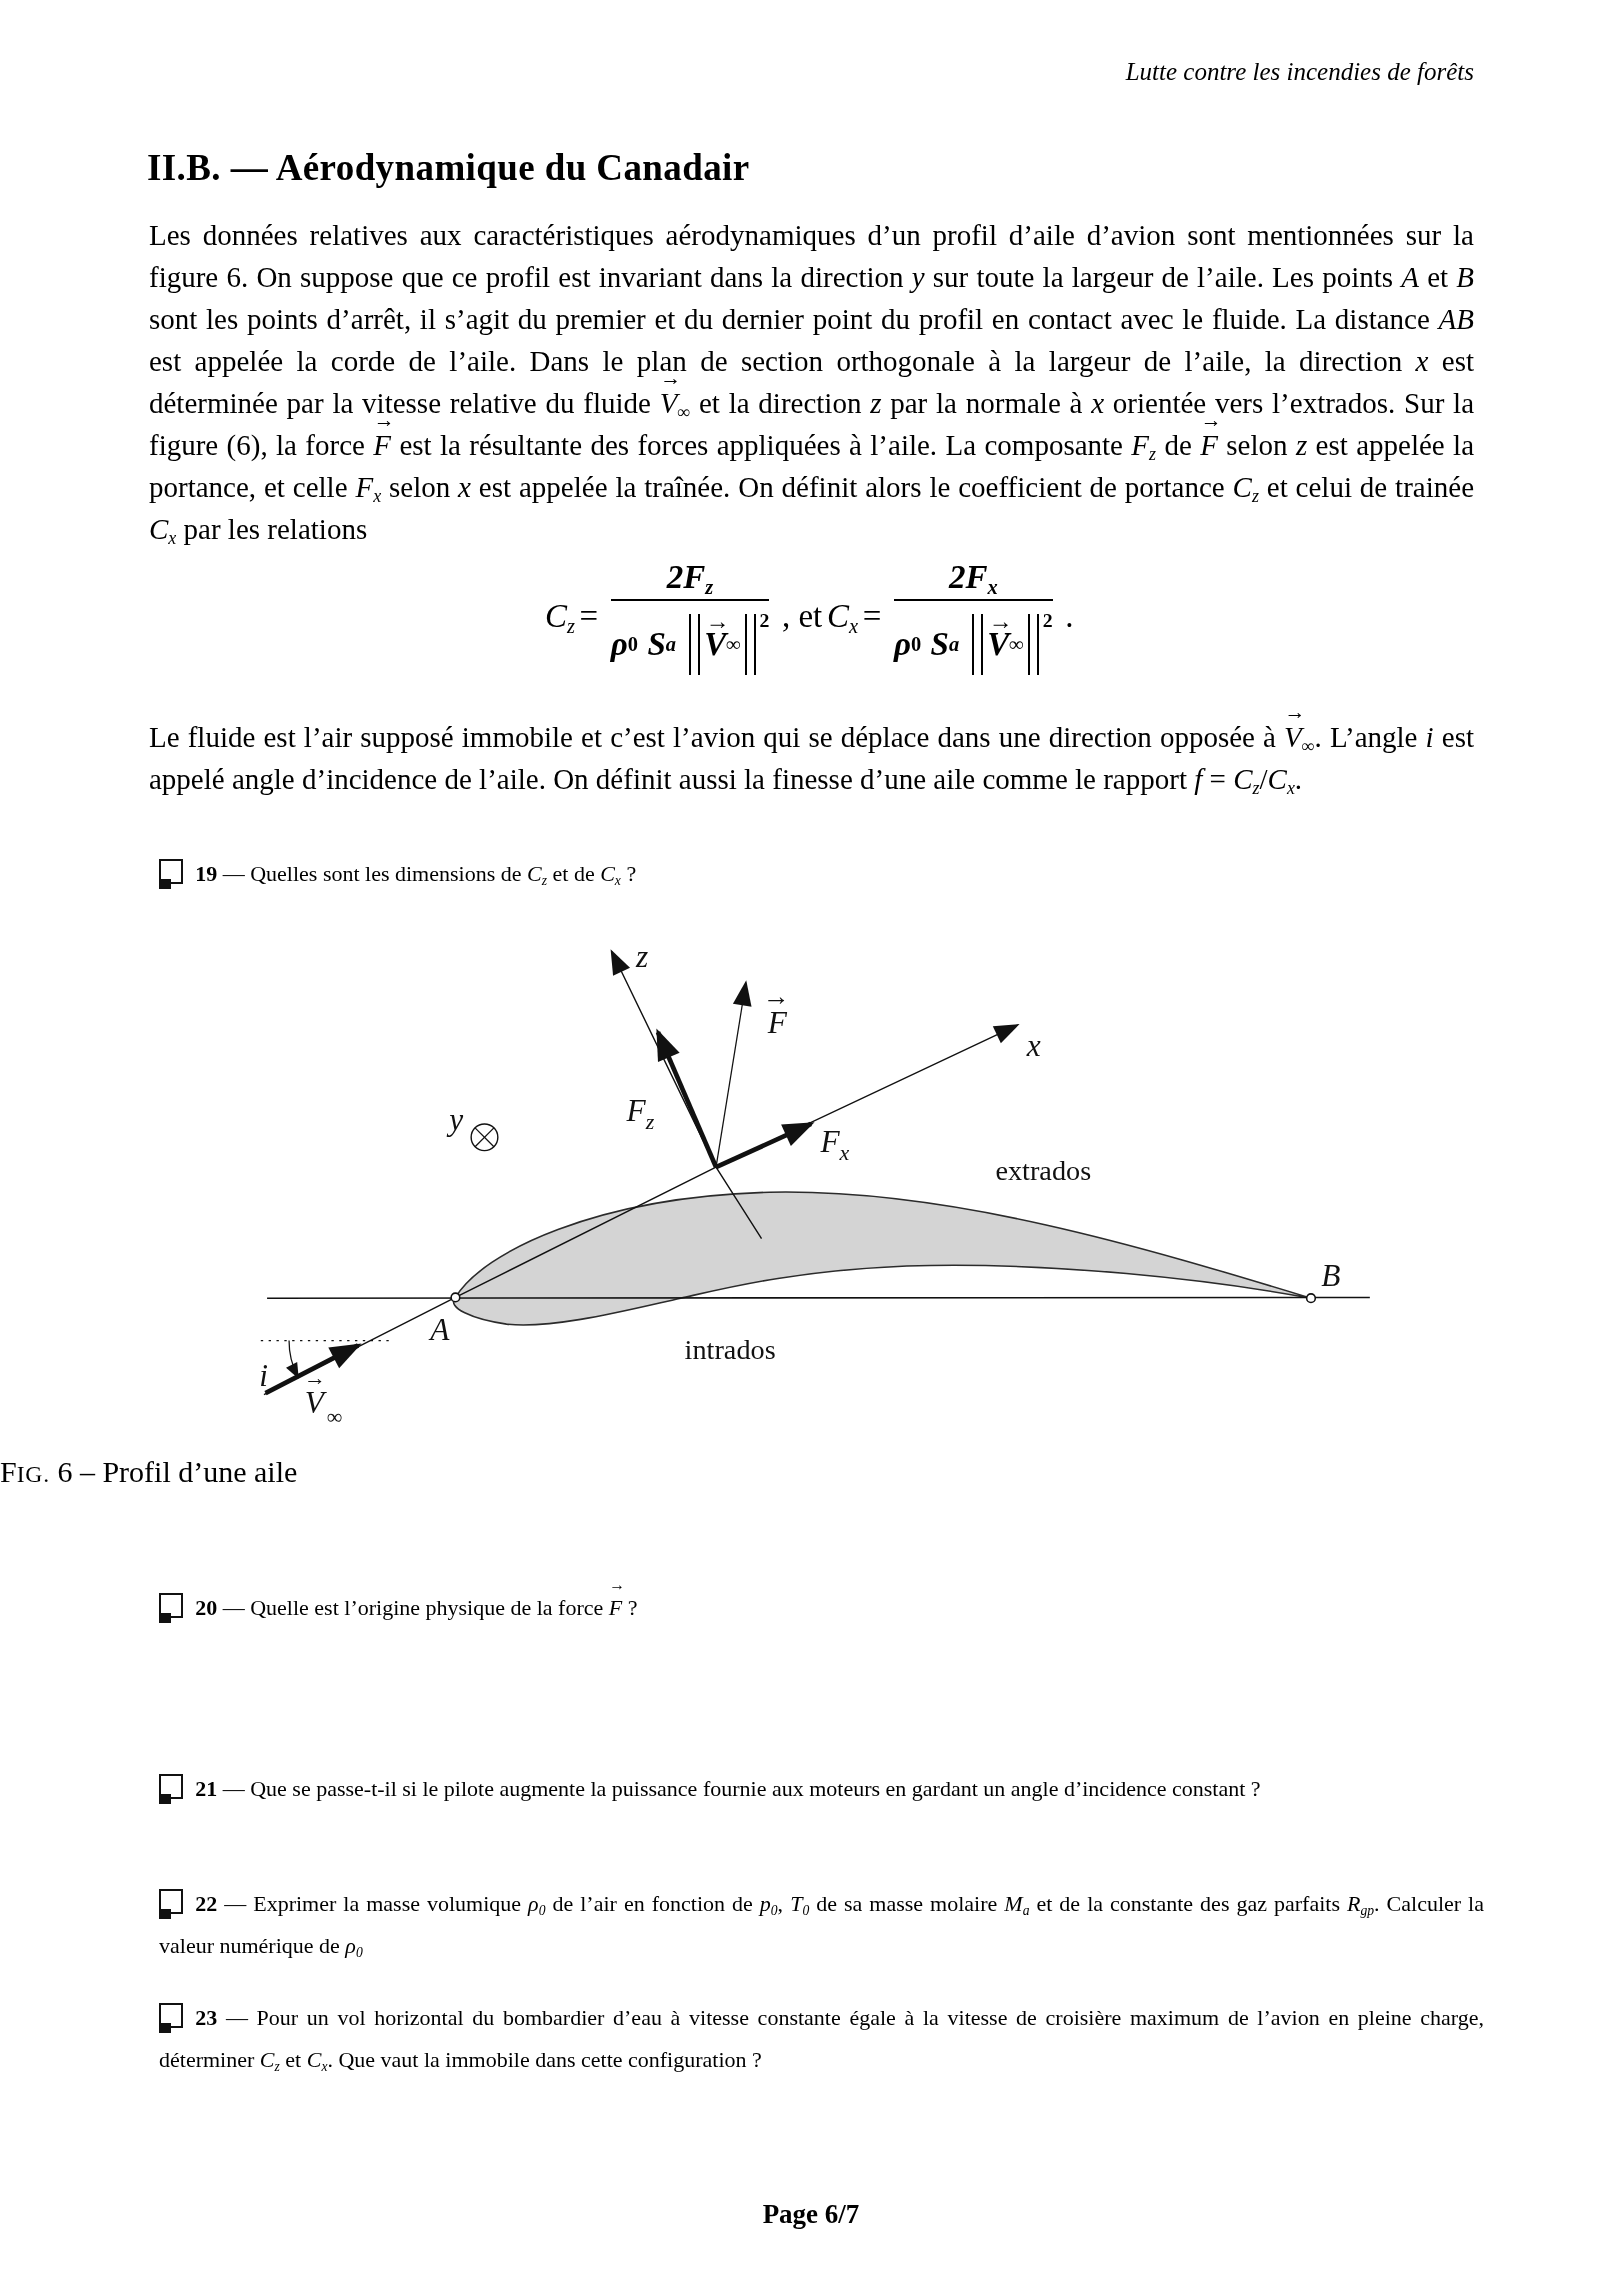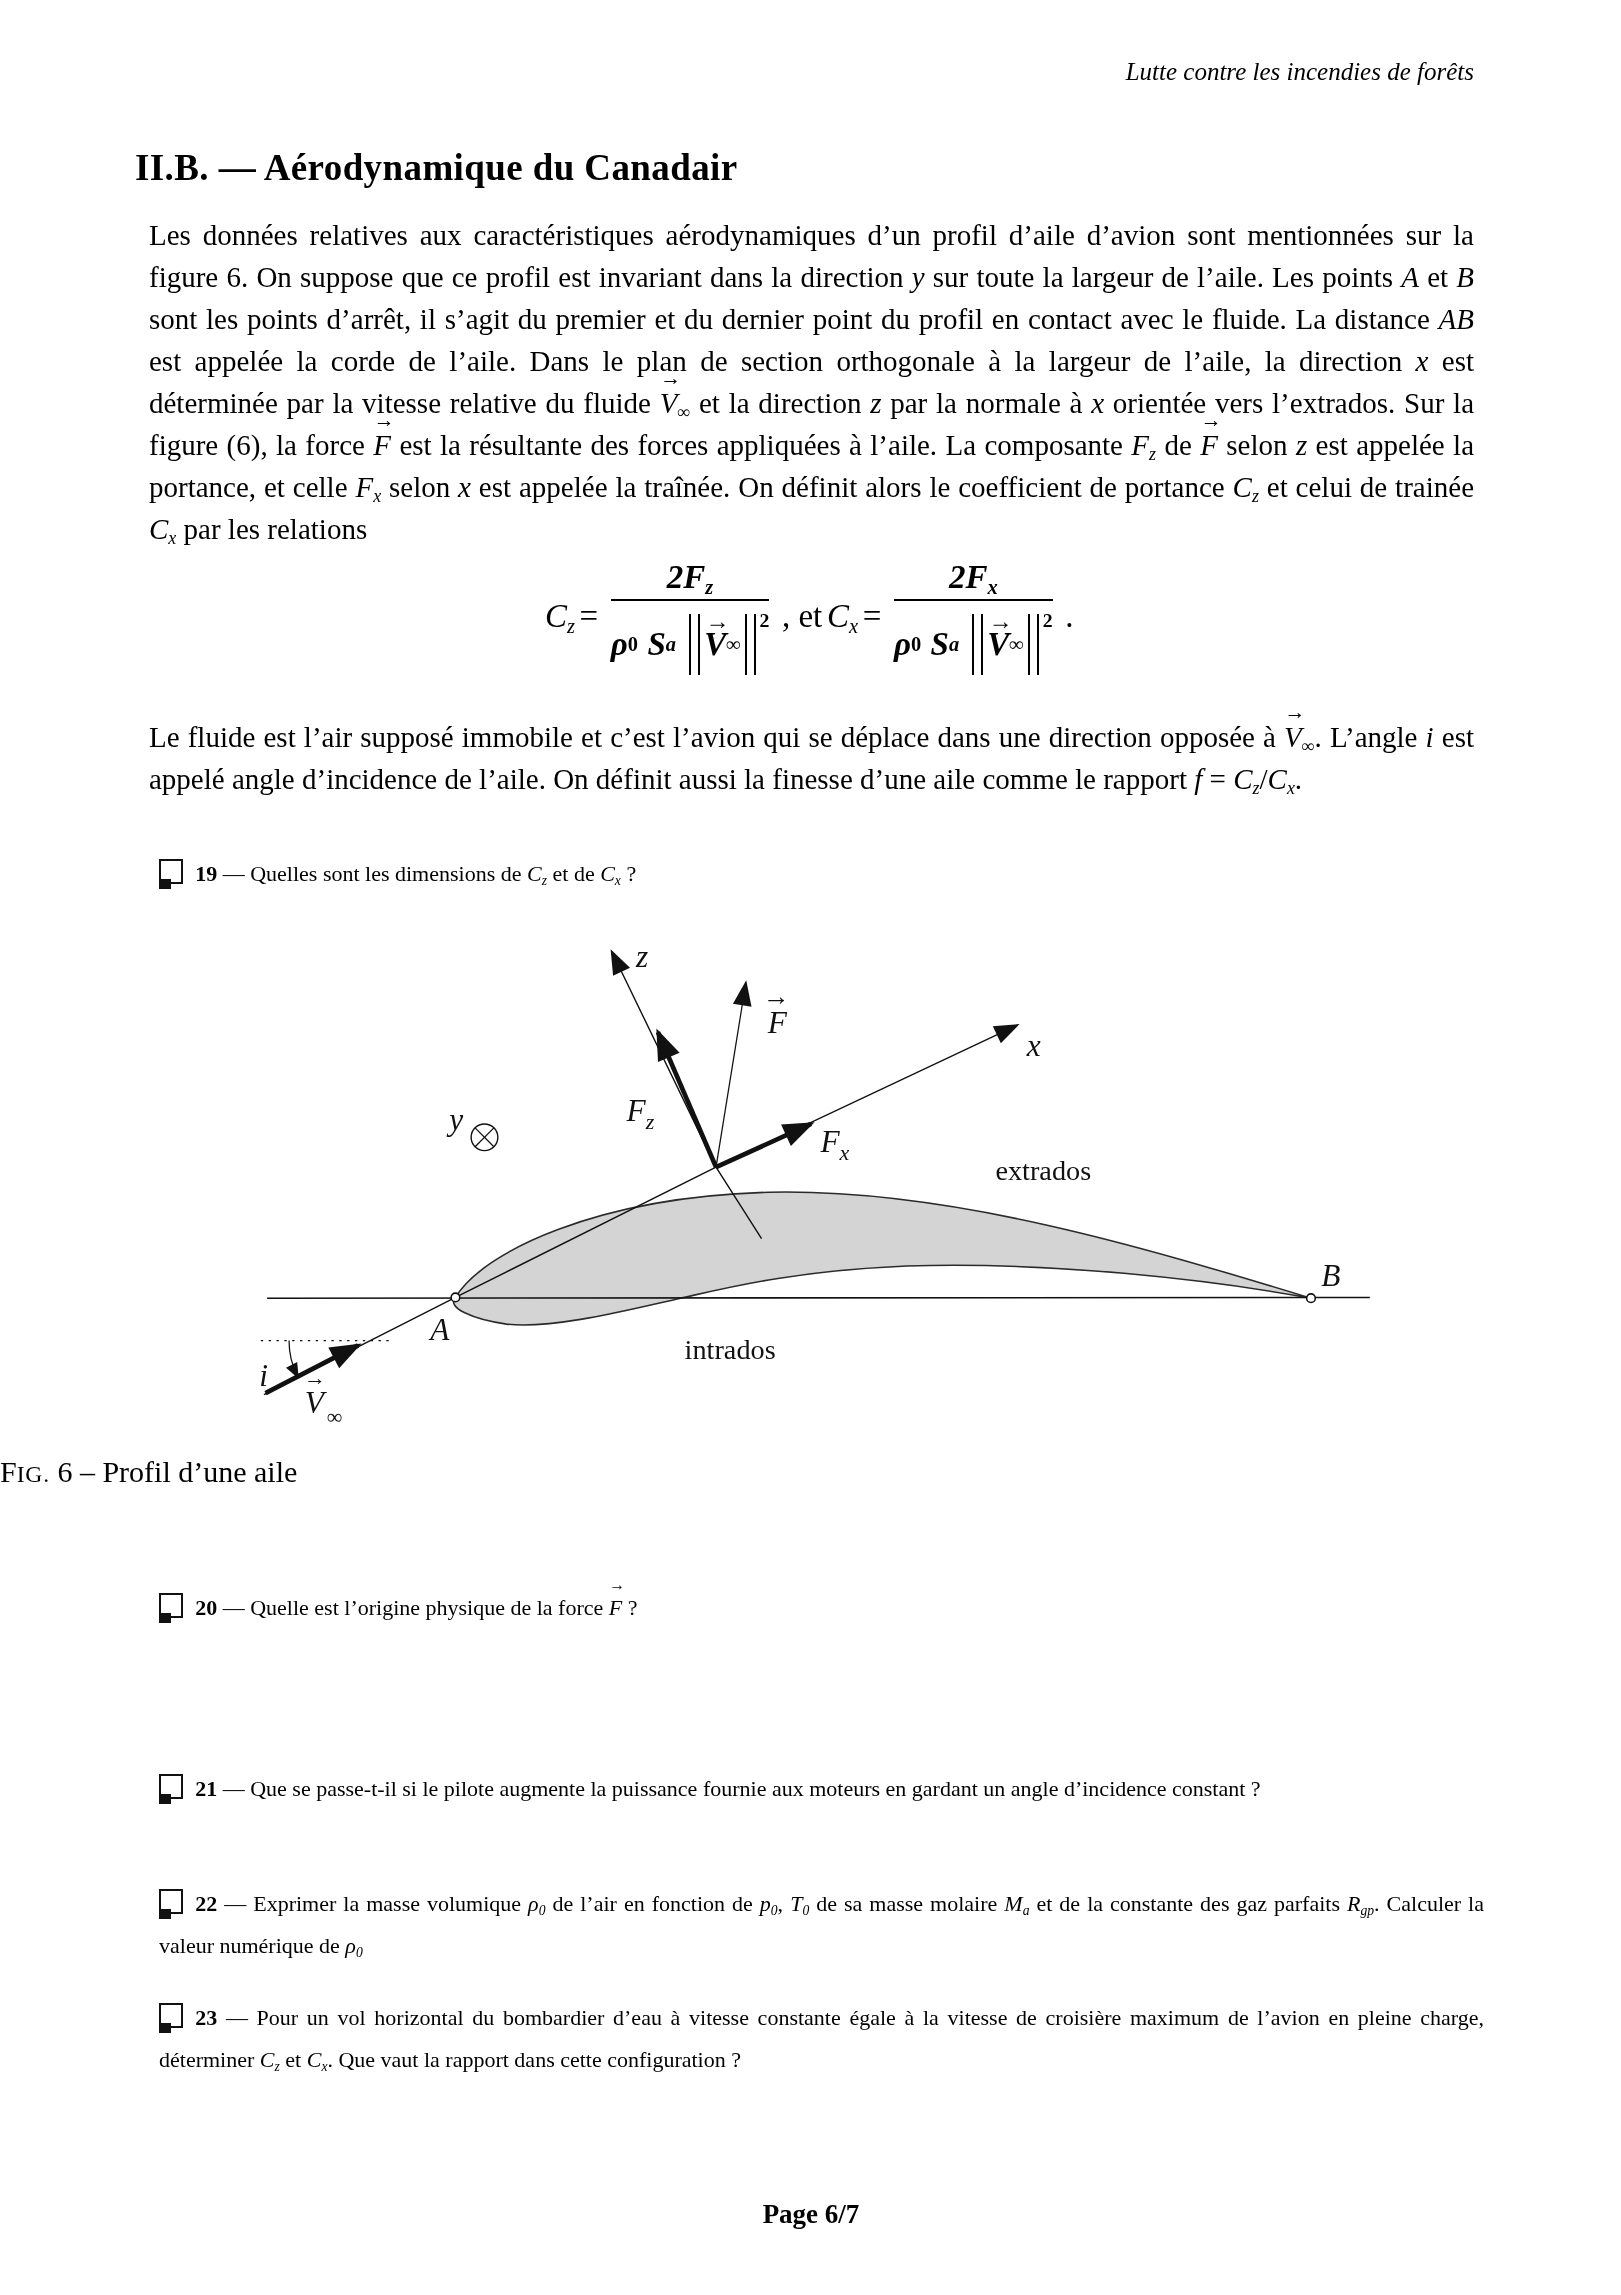--- a/index.html
+++ b/index.html
@@ -1,20 +1,20 @@
 <!DOCTYPE html>
 <html style="font-size:12.6px"><head>
 <meta charset="utf-8">
 <style>
   html,body{margin:0;padding:0;background:#888;}
   .page{position:relative;width:1622px;height:2295px;background:#ffffff;
         font-family:"Liberation Serif",serif;color:#000;overflow:hidden;}
   .abs{position:absolute;}
   .running-header{top:58px;right:148px;font-size:25px;font-style:italic;}
-  .section-title{top:146px;left:135px;font-size:37px;font-weight:bold;letter-spacing:0.4px;}
+  .section-title{top:146px;left:147px;font-size:37px;font-weight:bold;letter-spacing:0.4px;}
   .body-text{left:149px;width:1325px;font-size:29px;line-height:42px;text-align:justify;}
   .it{font-style:italic;}
   sub{font-size:.62em;line-height:0;vertical-align:-.28em;}
   .vec{display:inline-block;position:relative;}
   .va{position:absolute;left:50%;transform:translateX(-40%);top:-.66em;font-size:.72em;line-height:1;font-style:normal;}
   
   .question{left:159px;width:1325px;font-size:22px;line-height:42px;text-align:justify;}
   .qbox{display:inline-block;width:19.6px;height:21px;border:2.4px solid #111;position:relative;
         vertical-align:-3.1px;margin-right:12.6px;}
   .qbox::after{content:"";position:absolute;left:-2.4px;bottom:-7px;width:12.6px;height:10.2px;background:#111;}
@@ -174,19 +174,19 @@
 
   <div class="abs question" style="top:1768px;">
     <span class="qbox"></span><span class="qnum">21</span><span> — </span><span><span>Que se passe-t-il si le pilote augmente la puissance fournie aux moteurs en gardant un angle d’incidence constant ?</span></span>
   </div>
 
   <div class="abs question" style="top:1883px;">
     <span class="qbox"></span><span class="qnum">22</span><span> — </span><span><span>Exprimer la masse volumique </span><span class="it">ρ<sub>0</sub></span><span> de l’air en fonction de </span><span class="it">p<sub>0</sub></span><span>, </span><span class="it">T<sub>0</sub></span><span> de sa masse molaire </span><span class="it">M<sub>a</sub></span><span> et de la constante des gaz parfaits </span><span class="it">R<sub>gp</sub></span><span>. Calculer la valeur numérique de </span><span class="it">ρ<sub>0</sub></span></span>
   </div>
 
   <div class="abs question" style="top:1997px;">
-    <span class="qbox"></span><span class="qnum">23</span><span> — </span><span><span>Pour un vol horizontal du bombardier d’eau à vitesse constante égale à la vitesse de croisière maximum de l’avion en pleine charge, déterminer </span><span class="it">C<sub>z</sub></span><span> et </span><span class="it">C<sub>x</sub></span><span>. Que vaut la rapport dans cette configuration ?</span></span>
+    <span class="qbox"></span><span class="qnum">23</span><span> — </span><span><span>Pour un vol horizontal du bombardier d’eau à vitesse constante égale à la vitesse de croisière maximum de l’avion en pleine charge, déterminer </span><span class="it">C<sub>z</sub></span><span> et </span><span class="it">C<sub>x</sub></span><span>. Que vaut la immobile dans cette configuration ?</span></span>
   </div>
 
   <div class="abs page-number">Page 6/7</div>
 
 </div>
 
 
 </body></html>

